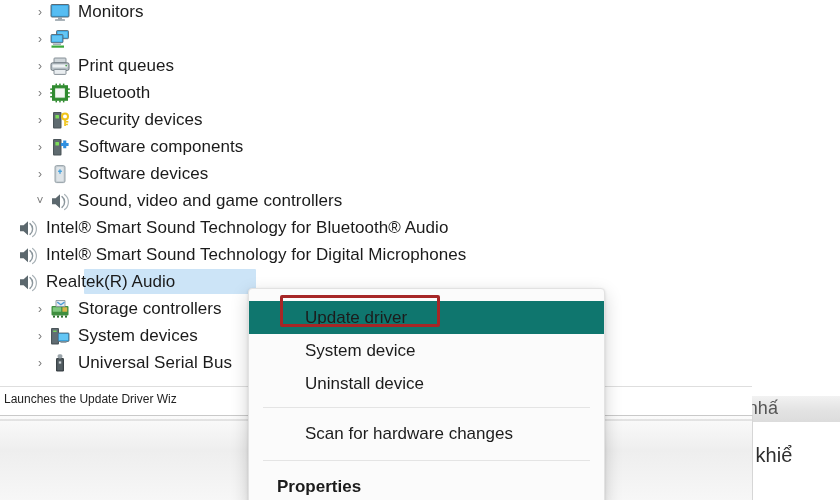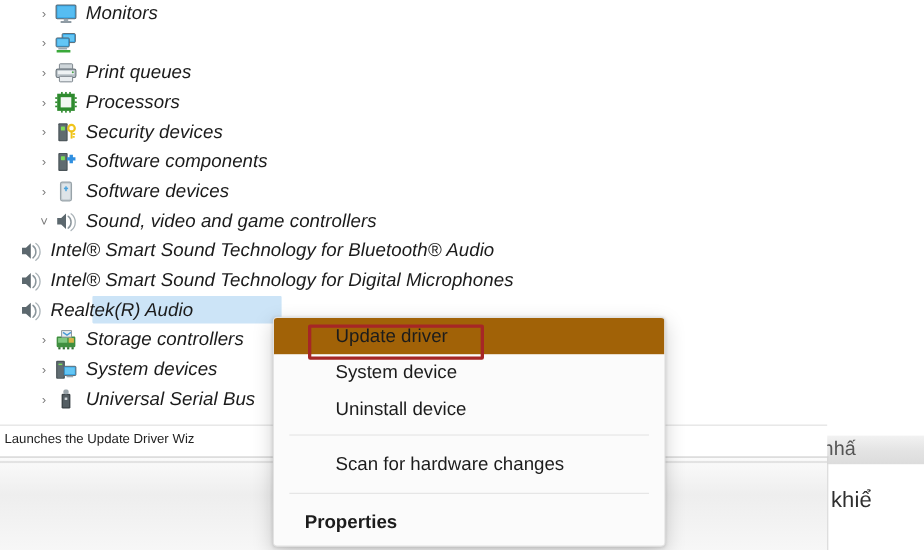--- a/index.html
+++ b/index.html
@@ -76,21 +76,20 @@
     height: 27px;
     display: flex;
     align-items: center;
     white-space: nowrap;
   }
   .tree-row .label {
     font-size: 17px;
     color: #1b1b1b;
     font-family: "Liberation Sans", sans-serif;
     letter-spacing: .05px;
-    font-style: italic;
   }
   .tree-row.selected > .selbox {
     position: absolute;
     left: 84px;
     top: 1px;
     height: 25px;
     width: 172px;
     background: #cce4f7;
     border-radius: 1px;
   }
@@ -175,21 +174,22 @@
     height: 33px;
     display: flex;
     align-items: center;
     padding-left: 56px;
     font-size: 17px;
     color: #1c1c1c;
     white-space: nowrap;
     font-family: "Liberation Sans", sans-serif;
   }
   .ctx-item.hover {
-    background: #a16207;
+    background: #0f766e;
+    margin-top: 12px;
   }
   .ctx-item.strong {
     font-weight: bold;
     padding-left: 28px;
   }
   .ctx-sep {
     height: 1px;
     background: #e4e4e4;
     margin: 7px 14px 7px 14px;
   }
@@ -275,21 +275,21 @@
                 <rect x="14.9" y="18.4" width="1.5" height="2"></rect>
                 <rect x="2.2" y="6.4" width="2" height="1.5"></rect>
                 <rect x="2.2" y="10.2" width="2" height="1.5"></rect>
                 <rect x="2.2" y="14" width="2" height="1.5"></rect>
                 <rect x="19.8" y="6.4" width="2" height="1.5"></rect>
                 <rect x="19.8" y="10.2" width="2" height="1.5"></rect>
                 <rect x="19.8" y="14" width="2" height="1.5"></rect>
               </g>
             </svg>
           </span>
-          <span class="label">Processors</span>
+          <span class="label">Bluetooth</span>
         </div>
         <div class="tree-row lvl1">
           <span class="chev">›</span>
           <span class="ico">
             <svg class="gi" width="24" height="22" viewBox="0 0 24 22">
               <rect x="5" y="3" width="8.5" height="16.5" rx="1" fill="#4b5559"></rect>
               <rect x="6.1" y="4.1" width="6.3" height="14.3" rx=".7" fill="#5f6b70"></rect>
               <rect x="7.4" y="6" width="3.6" height="3.6" rx=".5" fill="#7ddc5a"></rect>
               <circle cx="17" cy="7.6" r="3" fill="none" stroke="#f0c419" stroke-width="2"></circle>
               <rect x="16.2" y="9.6" width="1.7" height="7.4" fill="#f0c419"></rect>

